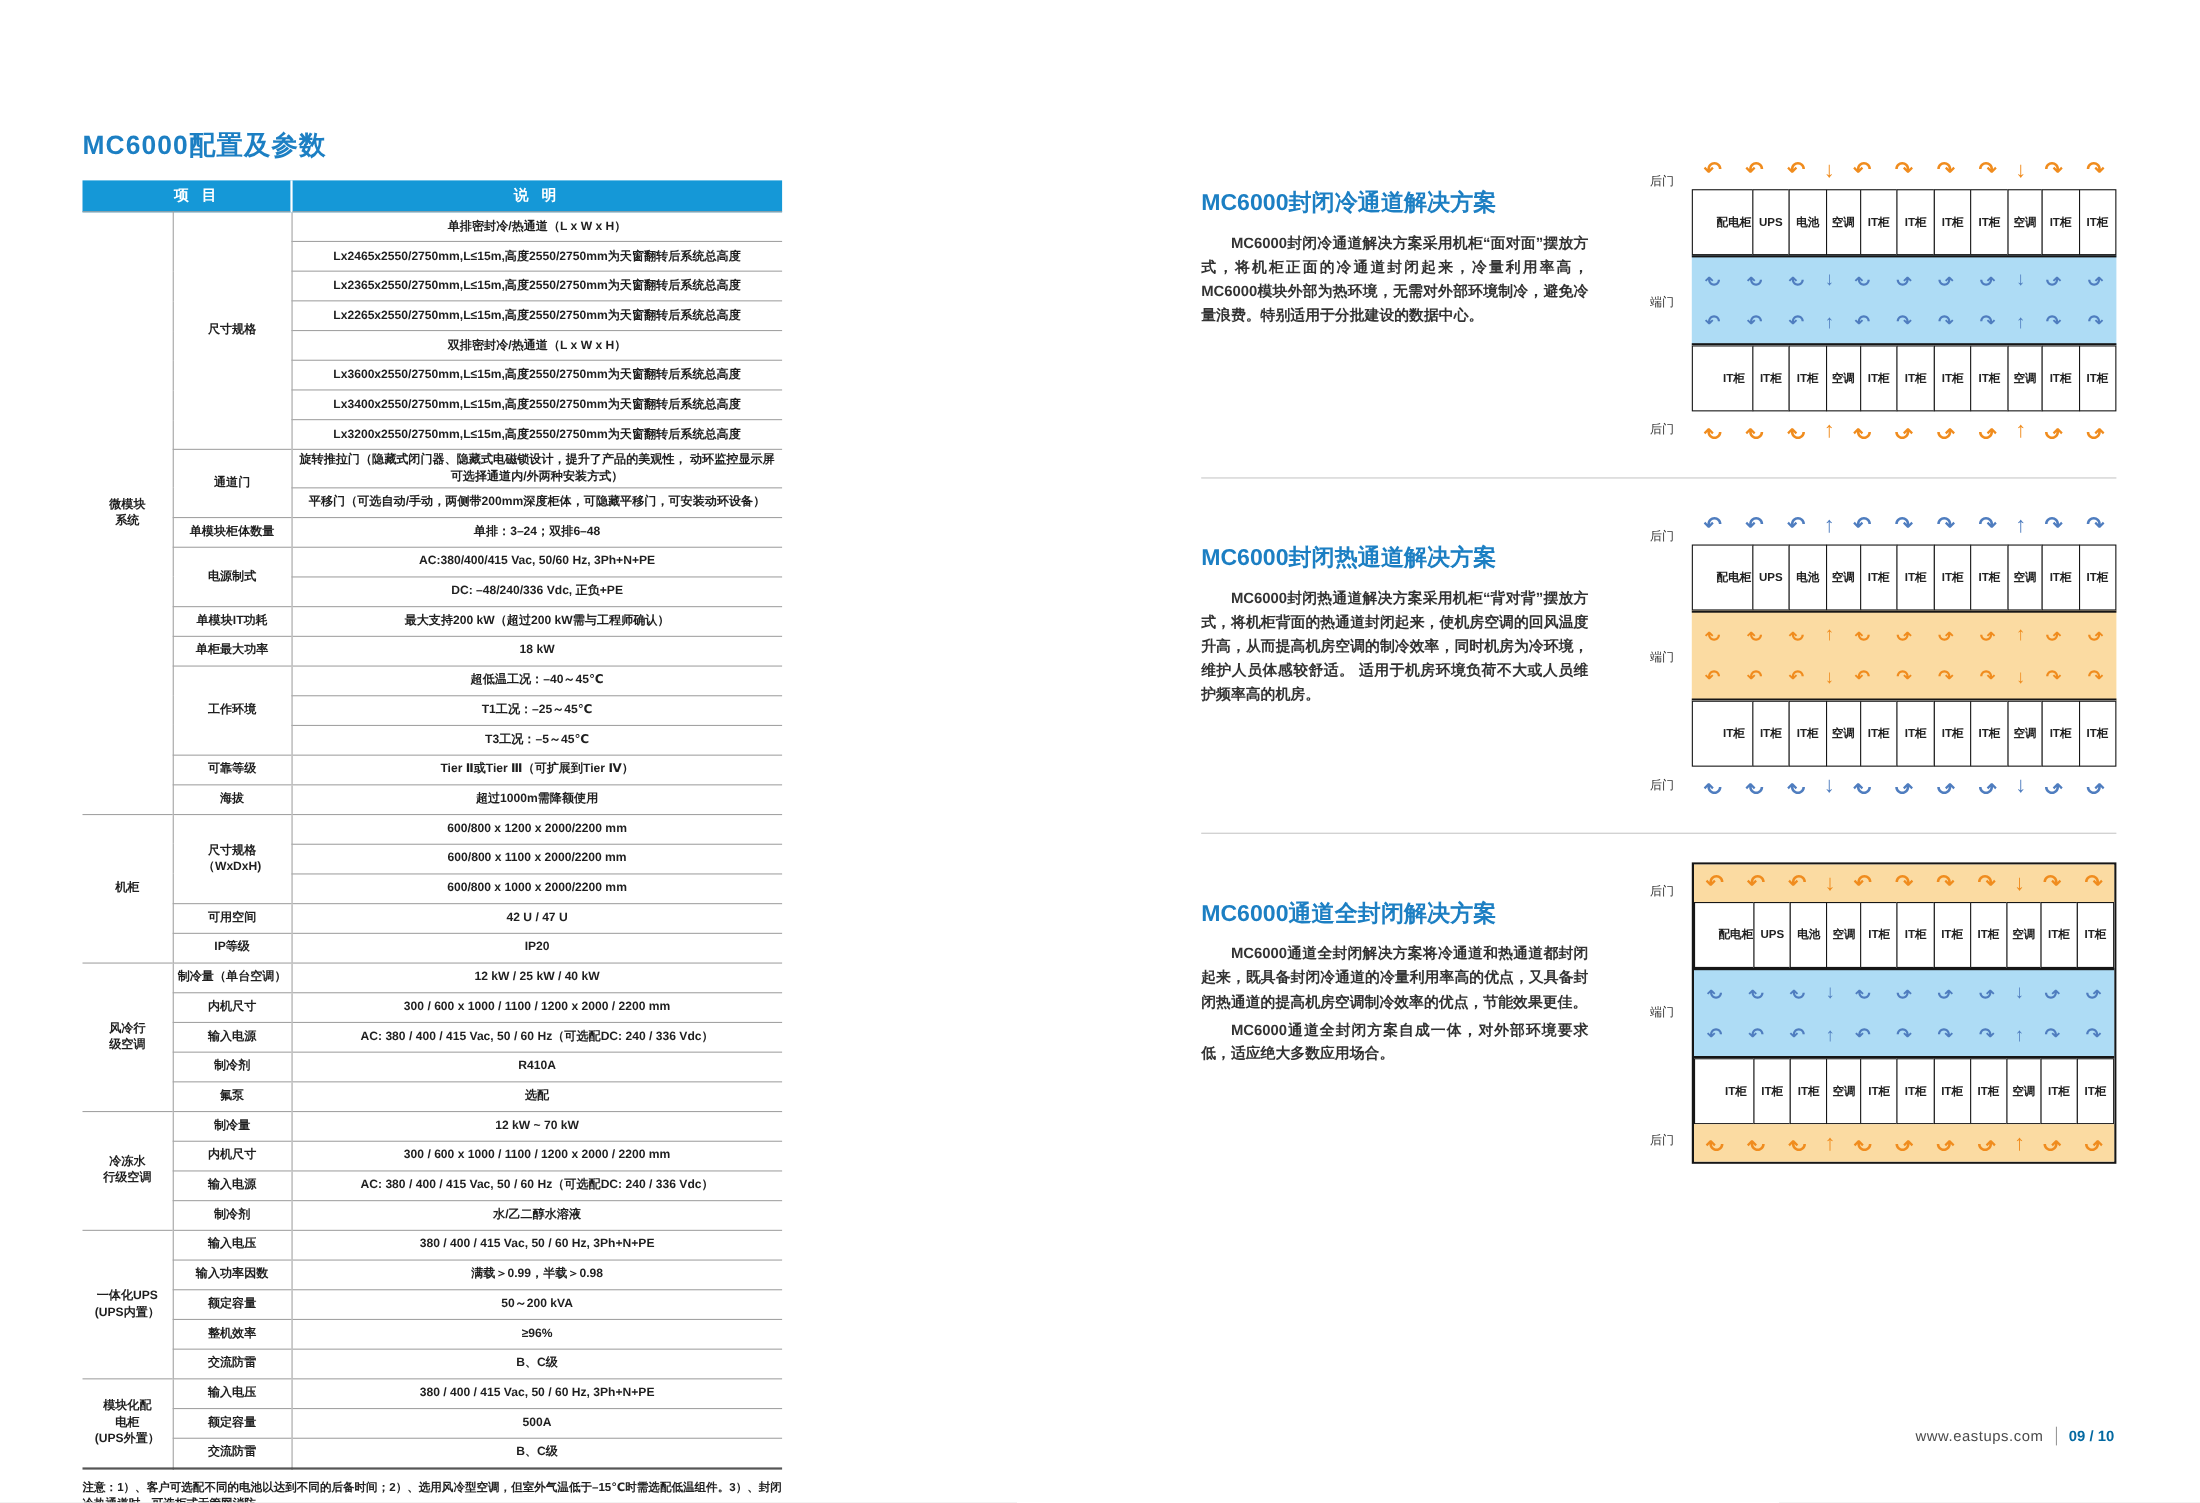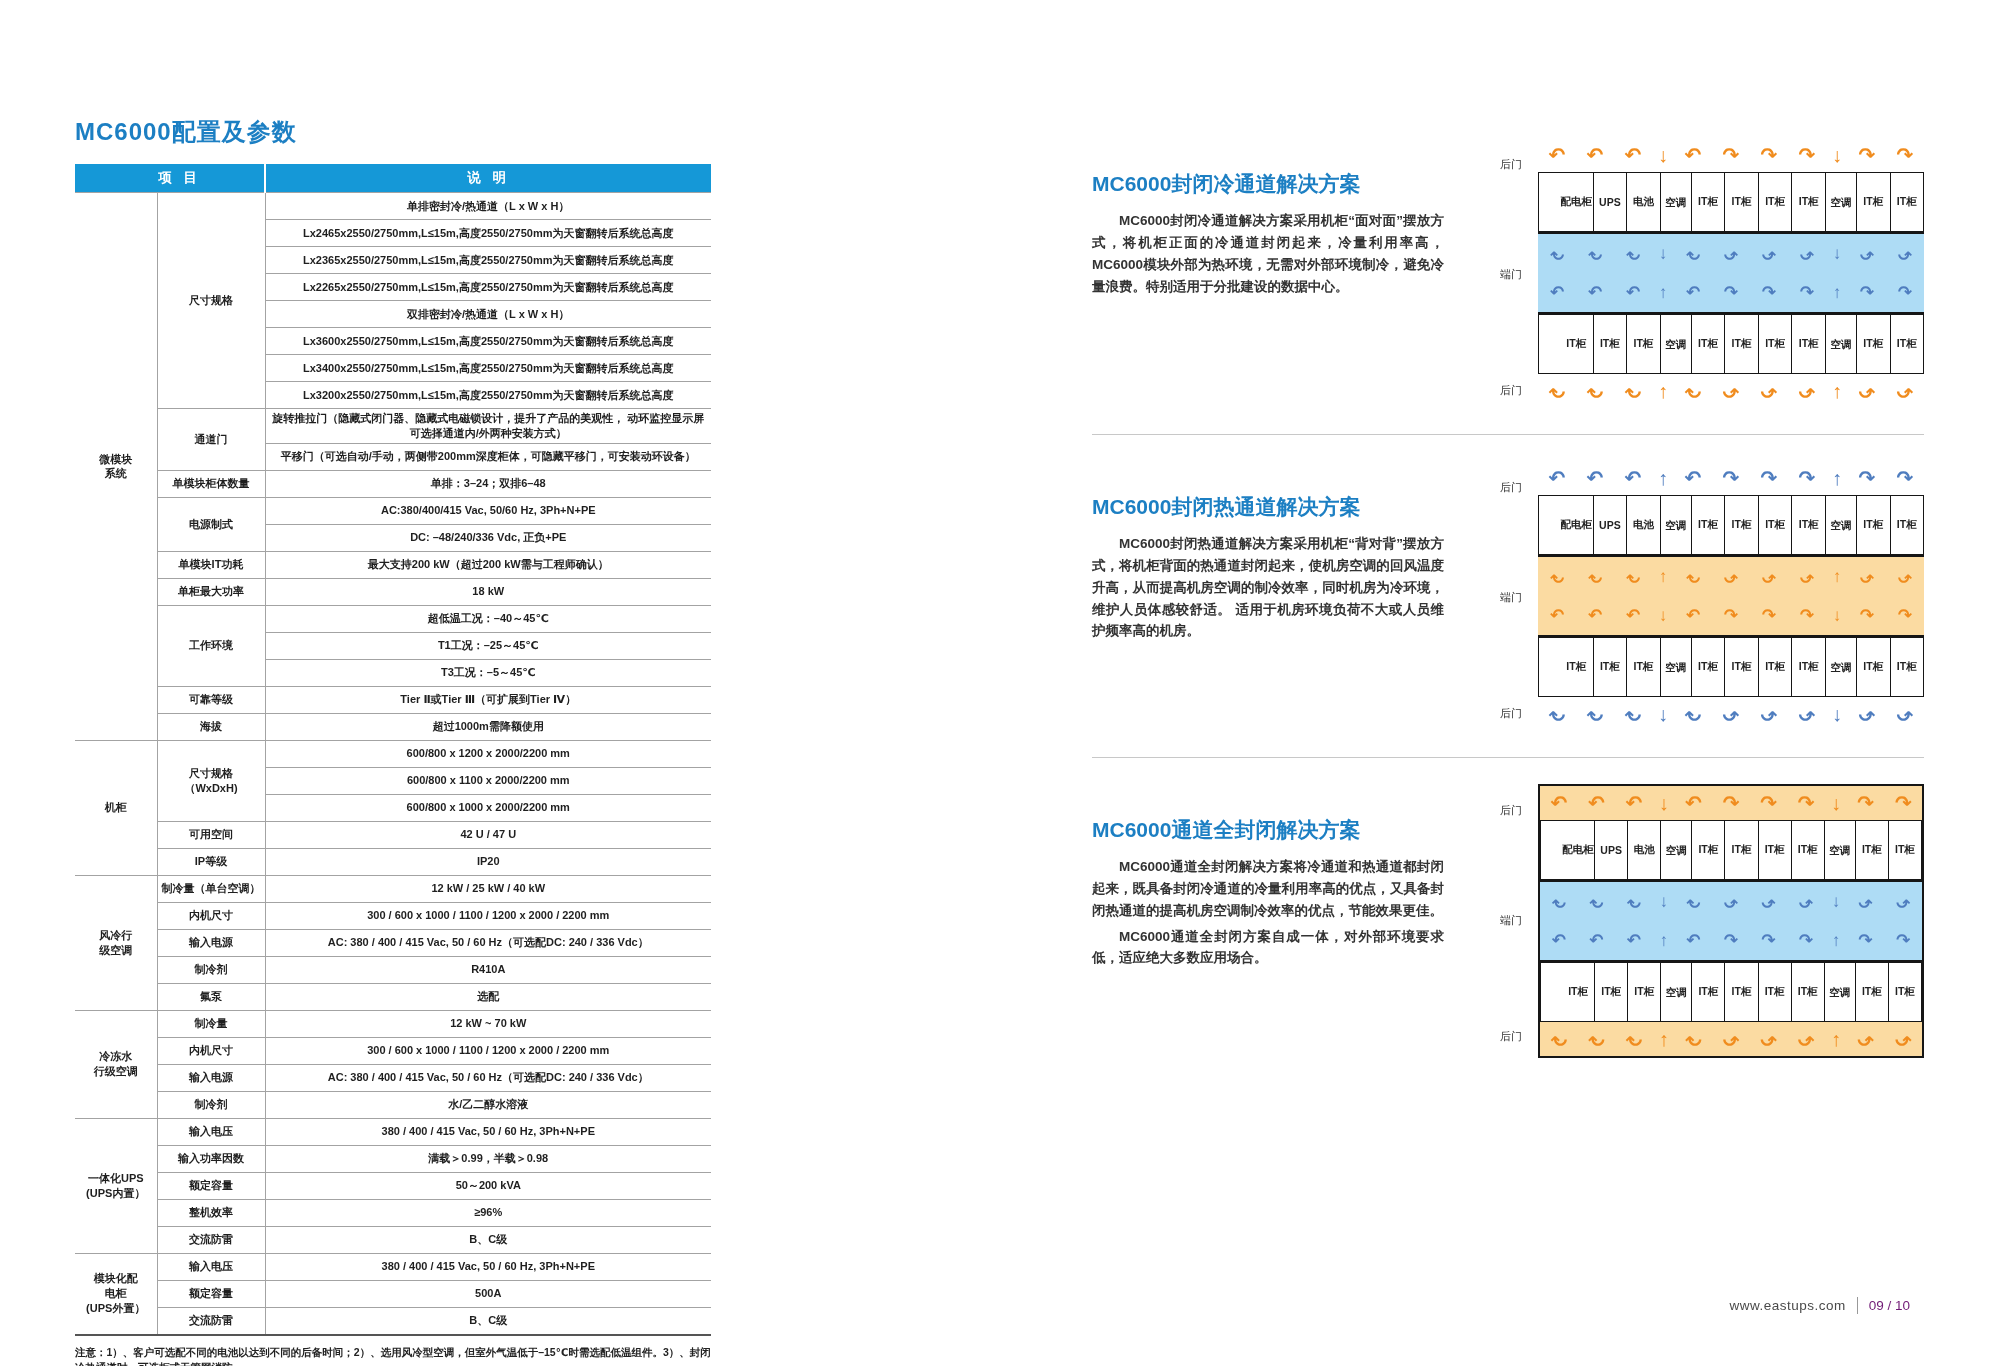--- a/index.html
+++ b/index.html
@@ -43,24 +43,24 @@
   .arrow-row{display:flex;width:100%;height:100%;align-items:center;font-weight:700;}
   .ag{flex:1;text-align:center;display:block;line-height:1;}
   .ag.acw{flex:0 0 22px;}
   .vflip{transform:scaleY(-1);}
   .cab-row{display:flex;background:#fff;}
   .cab{flex:1;border:1px solid #161616;margin-left:-1px;display:flex;align-items:center;
     justify-content:center;font-size:10.5px;color:#222;background:#fff;text-align:center;font-weight:600;}
   .cab:first-child{margin-left:0;padding-left:21px;}
   .cab.acw-cab{flex:0 0 22px;word-break:break-all;line-height:1.15;padding:0 4px;text-align:center;}
   
-  .footer{position:absolute;top:1297px;right:90px;display:flex;align-items:center;font-size:13.5px;}
+  .footer{position:absolute;top:1297px;right:78px;display:flex;align-items:center;font-size:13.5px;}
   .footer .url{color:#4a4a4a;letter-spacing:0.5px;}
   .v-rule{display:inline-block;width:1px;height:17px;background:#999;margin:0 11px;}
-  .footer .pageno{color:#701a75;font-weight:400;}
+  .footer .pageno{color:#0369a1;font-weight:700;}
 </style>
 </head>
 <body>
 
 <div class="page">
 
   <div class="left">
     <h1 class="page-title">MC6000配置及参数</h1>
     <table class="spec">
       <colgroup>

